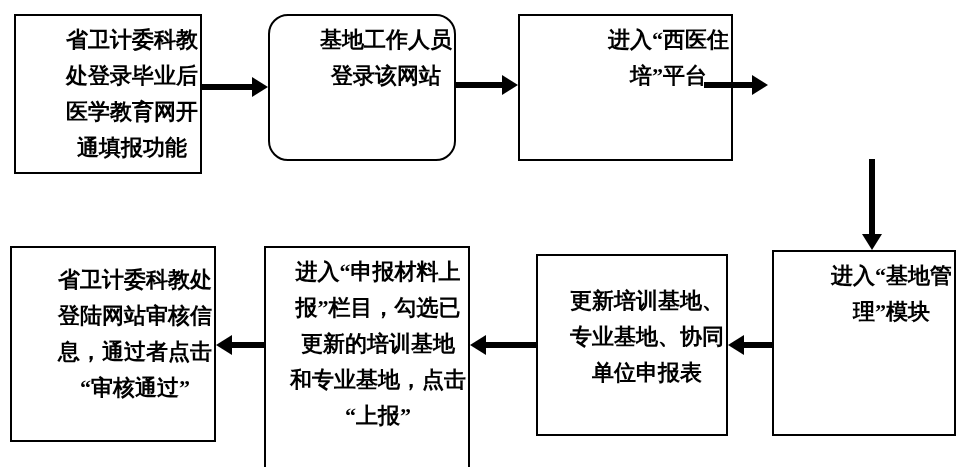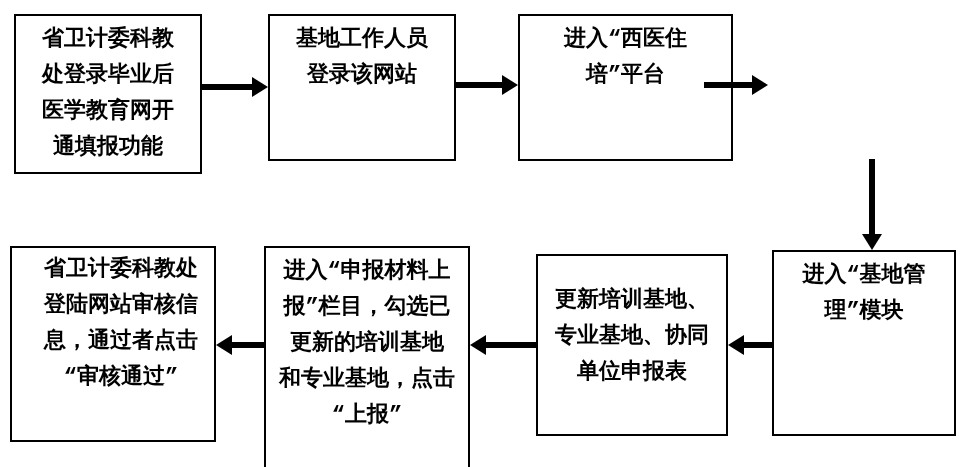--- a/index.html
+++ b/index.html
@@ -12,23 +12,22 @@
     font-family: "Liberation Serif", "DejaVu Serif", serif;
     overflow: hidden;
   }
 
   
   .fc-box {
     position: absolute;
     border: 2px solid #000000;
     background: #ffffff;
     display: flex;
-    justify-content: center;
+    justify-content: flex-end;
     align-items: flex-start;
-    font-family: Liberation Mono, monospace;
   }
   .fc-text {
     white-space: pre-line;
     text-align: center;
     font-weight: bold;
     font-size: 22px;
     line-height: 36px;
     color: #000000;
     padding: 6px 2px;
   }
@@ -45,34 +44,34 @@
   .arrow-left .shaft { right: 0; left: 14px; top: 50%; margin-top: -3px; height: 6px; }
   .arrow-left .head  { left: 0; top: 50%; margin-top: -10px;
     border-right: 16px solid #000000; border-top: 10px solid transparent; border-bottom: 10px solid transparent; }
 
   .arrow-down .shaft { top: 0; bottom: 14px; left: 50%; margin-left: -3px; width: 6px; }
   .arrow-down .head  { bottom: 0; left: 50%; margin-left: -10px;
     border-top: 16px solid #000000; border-left: 10px solid transparent; border-right: 10px solid transparent; }
 
   
   #box1 { left: 14px;  top: 14px; width: 188px; height: 160px; }
-  #box2 { left: 268px; top: 14px; width: 188px; height: 147px; }
+  #box2 { left: 268px; top: 14px; width: 188px; height: 147px; border-radius: 20px; }
   #box3 { left: 518px; top: 14px; width: 215px; height: 147px; }
   #box4 { left: 768px; top: 12px; width: 188px; height: 147px; }
 
   
   #box5 { left: 772px; top: 250px; width: 184px; height: 186px; }
   #box6 { left: 536px; top: 254px; width: 192px; height: 182px; }
   #box7 { left: 264px; top: 246px; width: 206px; height: 232px; }
   #box8 { left: 10px;  top: 246px; width: 206px; height: 196px; }
 
   
   #box5 .fc-text { }
   #box6 .fc-text { padding-top: 27px; }
-  #box8 .fc-text { padding-top: 4px; margin-left: 16px; }
+  #box8 .fc-text { padding-top: 14px; margin-left: 16px; }
 
   
   #arrow1 { left: 202px; top: 76px;  width: 66px; height: 22px; }
   #arrow2 { left: 456px; top: 74px;  width: 62px; height: 22px; }
   #arrow3 { left: 704px; top: 74px;  width: 64px; height: 22px; }
   #arrow4 { left: 861px; top: 159px; width: 22px; height: 91px; }
   #arrow5 { left: 728px; top: 334px; width: 44px; height: 22px; }
   #arrow6 { left: 470px; top: 334px; width: 66px; height: 22px; }
   #arrow7 { left: 216px; top: 334px; width: 48px; height: 22px; }
 </style>

